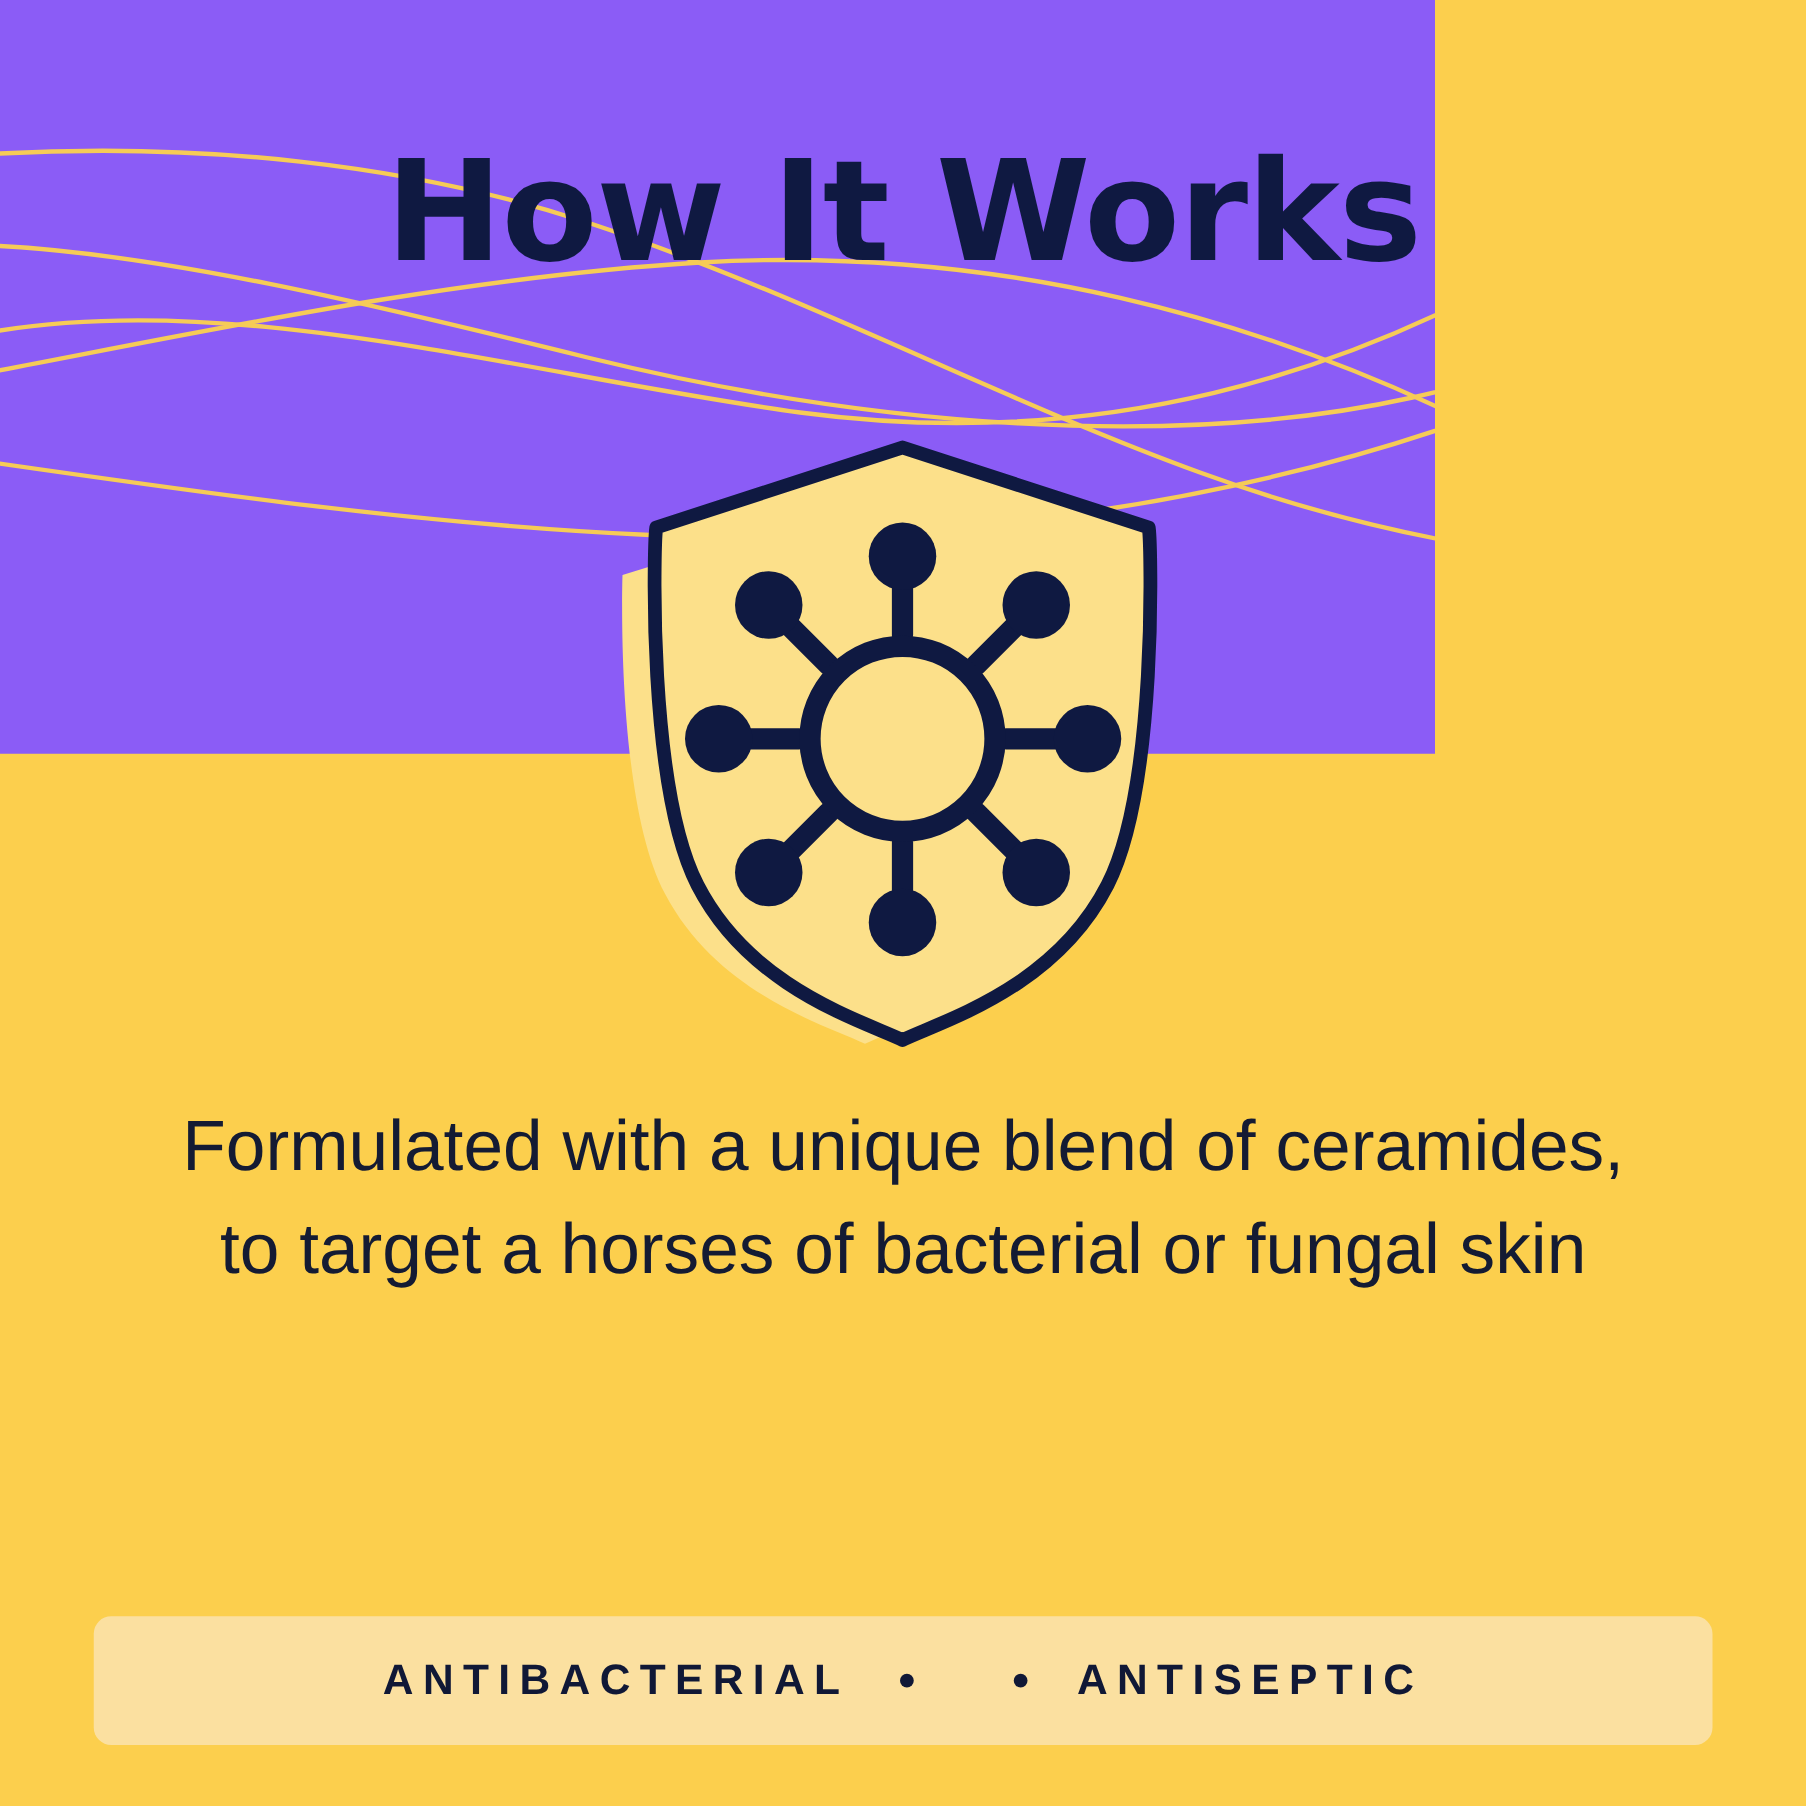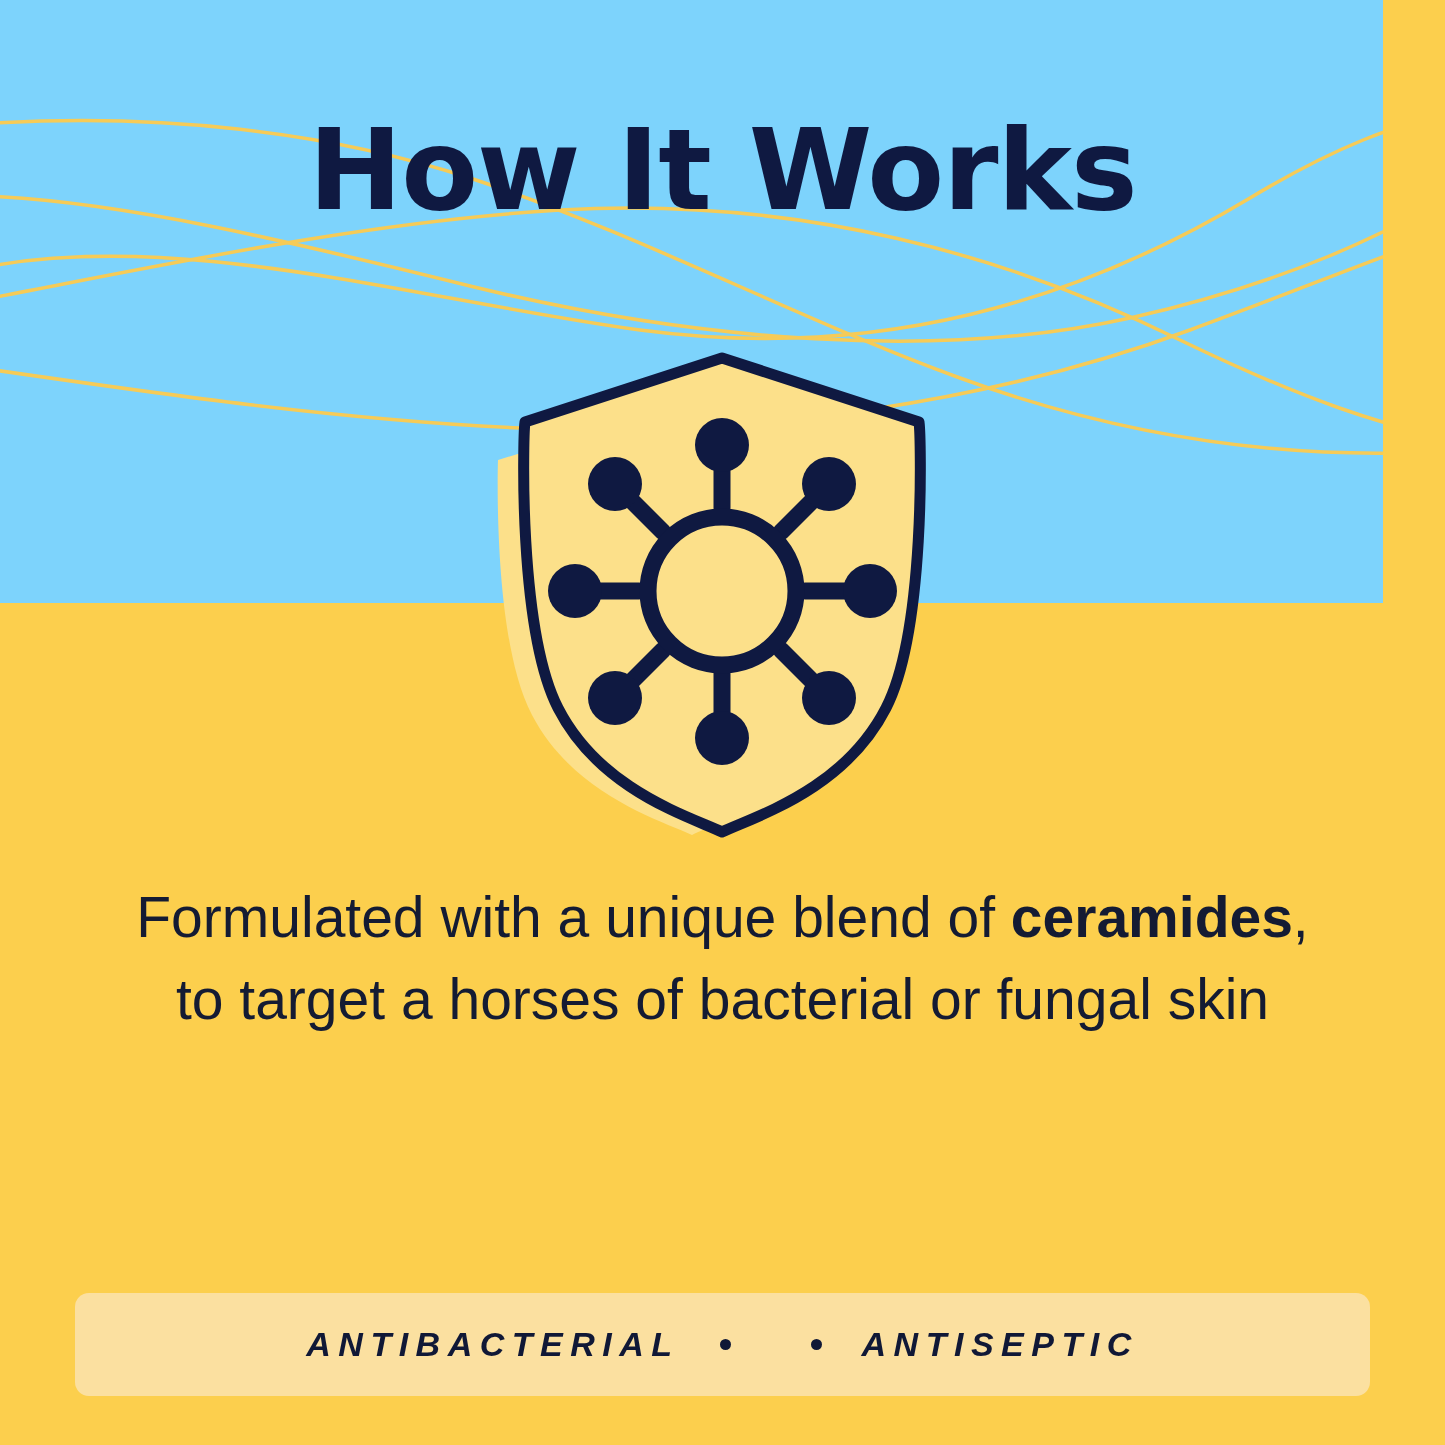--- a/index.html
+++ b/index.html
@@ -17,23 +17,23 @@
     height: 1445px;
     overflow: hidden;
     background: #FCCF4D; 
   }
 
   
   .header-band {
     position: absolute;
     left: 0;
     top: 0;
-    width: 1383px;
+    width: 1148px;
     height: 603px;
-    background: #7dd3fc;
+    background: #8b5cf6;
     overflow: hidden;
   }
   .header-waves {
     position: absolute;
     left: 0;
     top: 0;
     width: 1445px;
     height: 603px;
     pointer-events: none;
   }
@@ -68,42 +68,41 @@
     left: 120px;
     top: 876px;
     width: 1205px;
     text-align: center;
     font-family: "Liberation Sans Narrow", "Liberation Sans", sans-serif;
     font-size: 57px;
     line-height: 82px;
     color: #141B33;
     font-weight: normal;
   }
-  .body-copy b { font-weight: bold; }
+  .body-copy b { font-weight: normal; }
   .body-copy .line { display: block; }
 
   
   .badge-bar {
     position: absolute;
     left: 75px;
     top: 1293px;
     width: 1295px;
     height: 103px;
     background: #FBE0A0;
     border-radius: 14px;
     display: flex;
     align-items: center;
     justify-content: center;
   }
   .badge-row {
     display: flex;
     align-items: center;
     justify-content: center;
     gap: 0;
-    font-style: italic;
   }
   .badge-label {
     font-family: "Liberation Sans", sans-serif;
     font-size: 34px;
     font-weight: bold;
     letter-spacing: 7.5px;
     color: #101836;
     white-space: nowrap;
   }
   .badge-dot {

